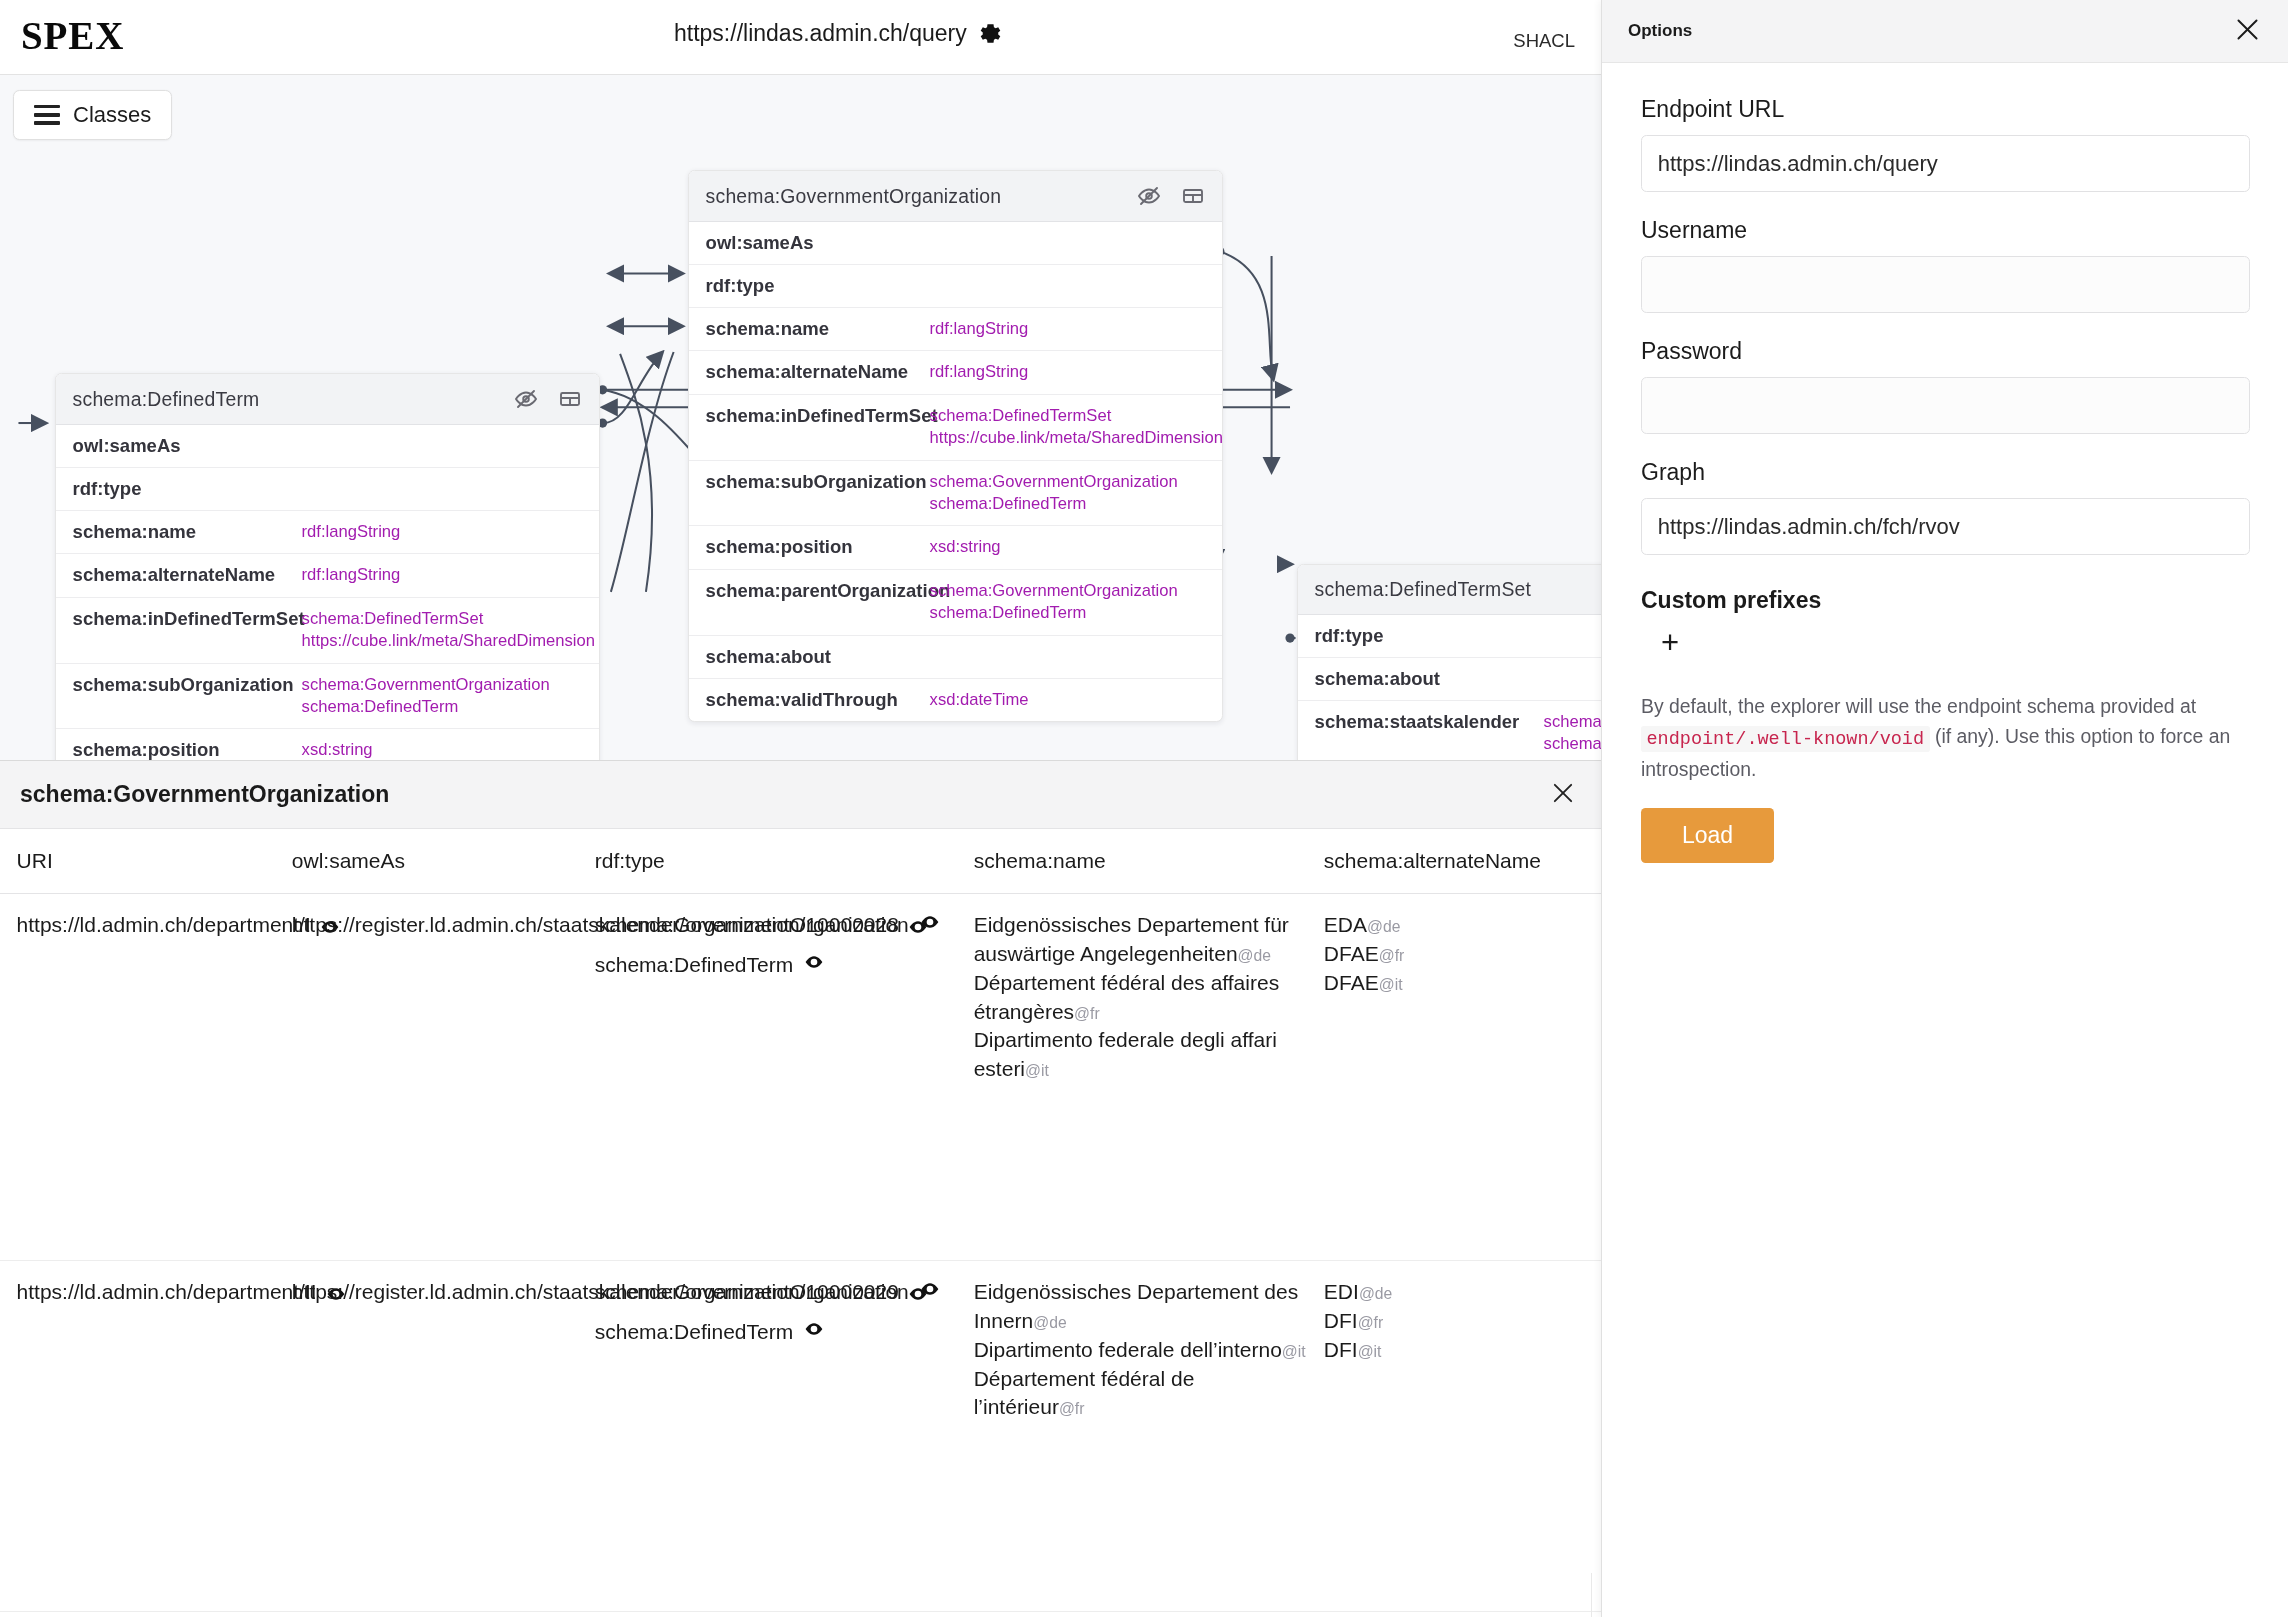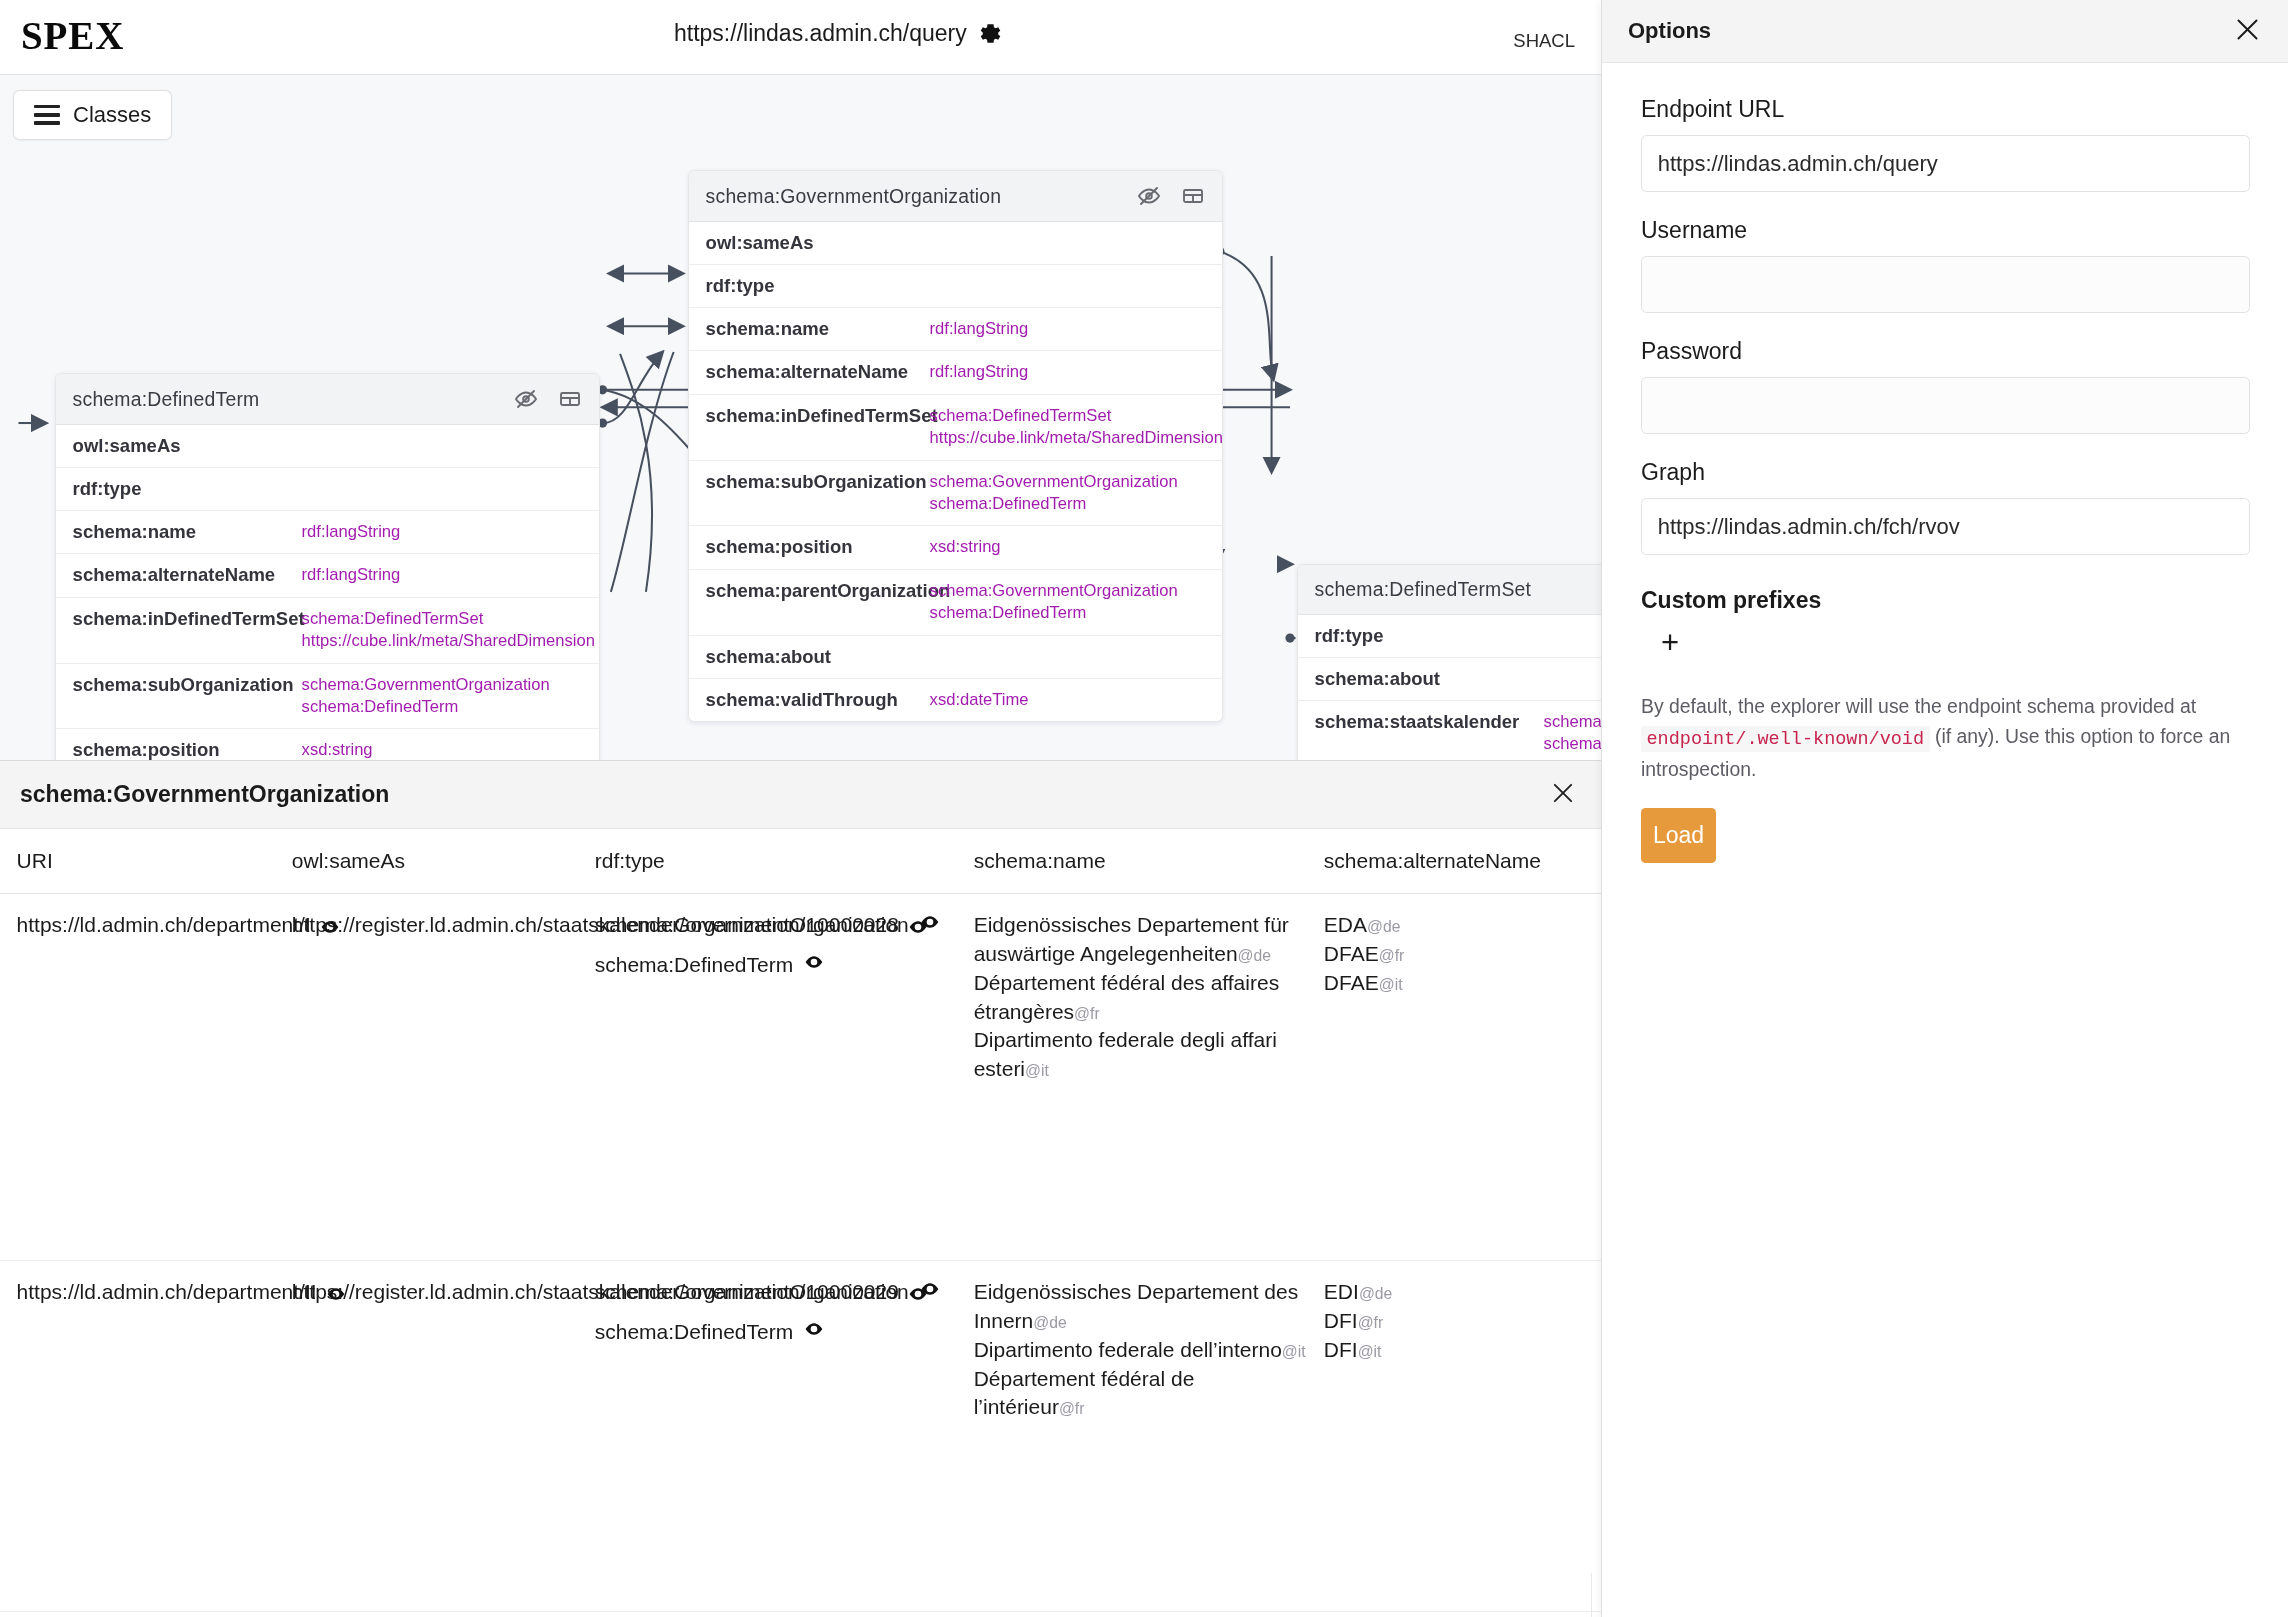--- a/index.html
+++ b/index.html
@@ -145,21 +145,21 @@
     position: absolute; right: 0; top: 0; width: 688px; height: 1618px;
     background: #ffffff;
     border-left: 0.9px solid #e0e0e0;
     box-shadow: -1.8px 0 7.4px rgba(0,0,0,.05);
   }
   #options-header {
     height: 63px; background: #f4f4f5; border-bottom: 0.9px solid #e6e6e6;
     display: flex; align-items: center; justify-content: space-between;
     padding: 0 26px 0 26px;
   }
-  #options-title { font-size: 22px; font-weight: bold; color: #1b1b1b; }
+  #options-title { font-size: 17px; font-weight: bold; color: #1b1b1b; }
   #options-close { cursor: pointer; }
   #options-body { padding: 33px 39px 0 39px; }
   .field-label {
     font-size: 23px; font-weight: normal; color: #1b1b1b;
     margin: 0 0 12px 0;
   }
   .field-input {
     width: 100%; height: 57px;
     border: 0.9px solid #e1e1e3; border-radius: 5.5px;
     padding: 0 15.7px; font-size: 22px; color: #2a2a2a;
@@ -189,21 +189,21 @@
   #force-help { font-size: 19.4px; color: #5c5c64; line-height: 1.55; margin-bottom: 24px; }
   .code {
     font-family: "Liberation Mono", monospace;
     font-size: 18.5px; color: #c7254e; background: #f6f6f6;
     padding: 2.8px 5.5px; border-radius: 2.8px;
   }
   #load-button {
     display: inline-block;
     background: #e79a3c; color: #ffffff;
     border: none; border-radius: 4.6px;
-    padding: 14px 12px; font-size: 23px;
+    padding: 14px 41px; font-size: 23px;
     font-family: "Liberation Sans", sans-serif;
     cursor: pointer;
   }
 </style>
 </head>
 <body>
 
 <div id="app">
 
   <div id="topbar">

